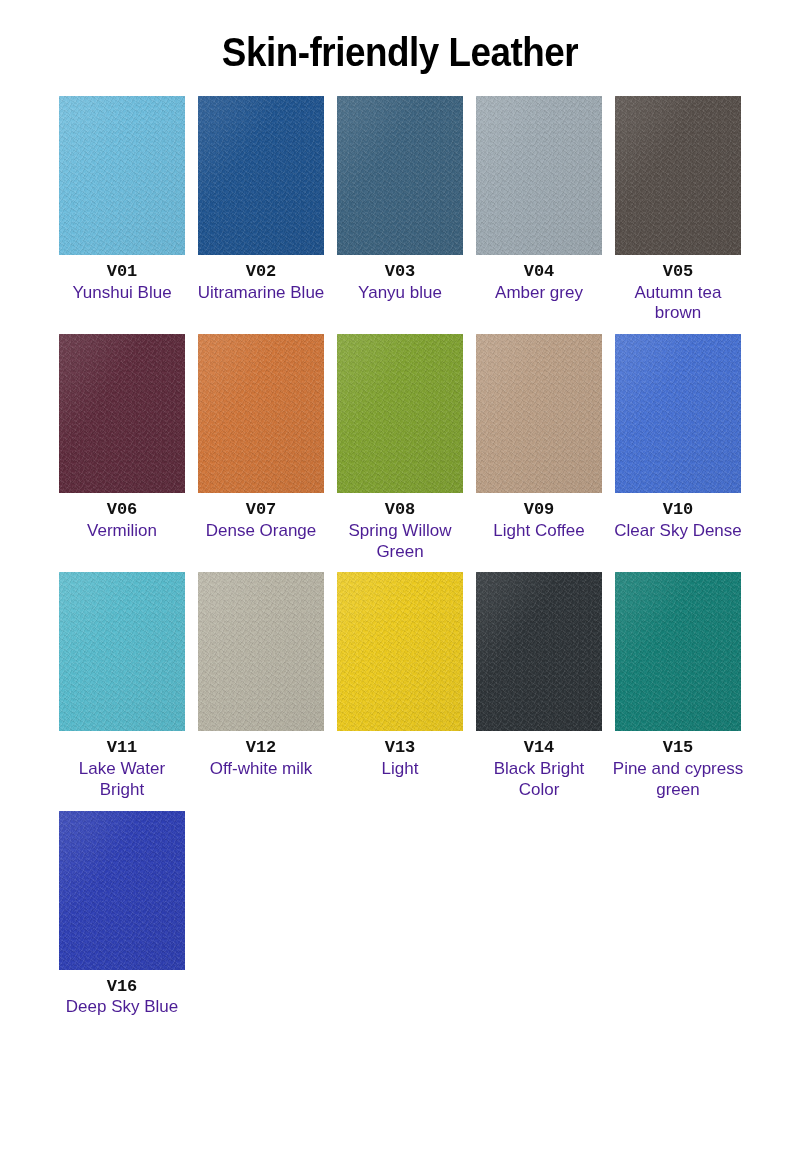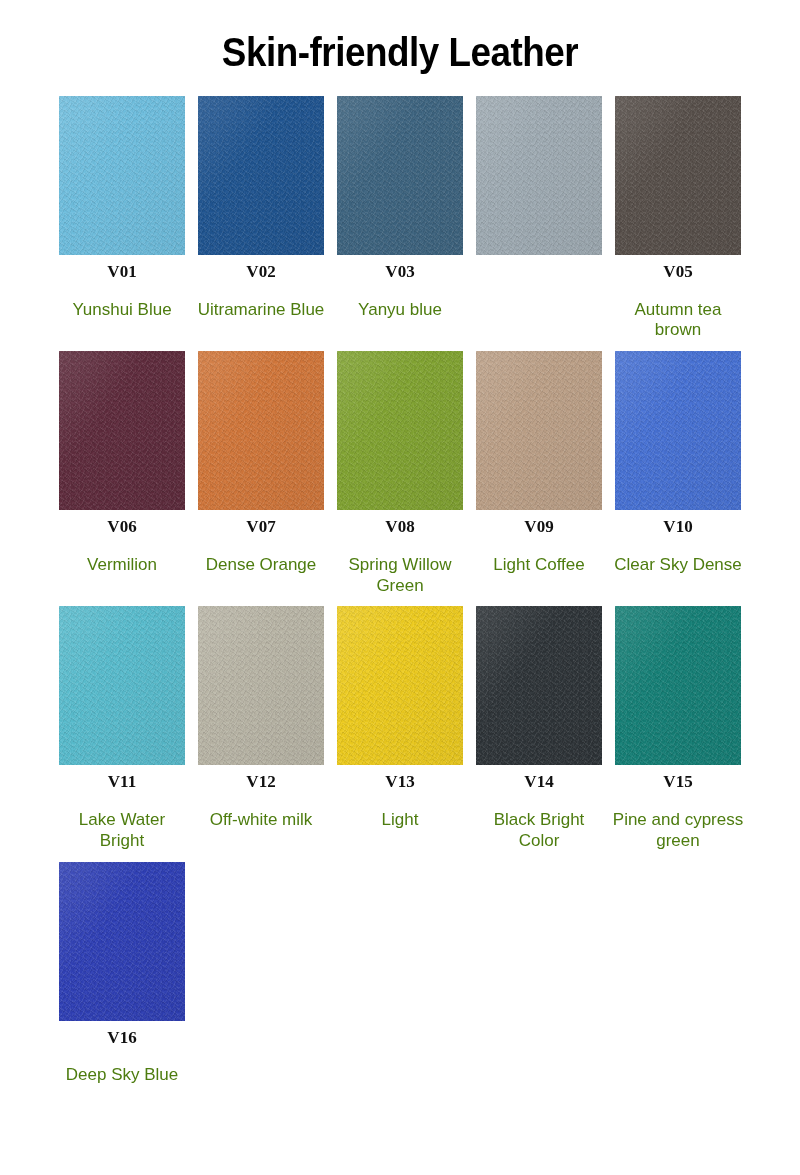--- a/index.html
+++ b/index.html
@@ -78,32 +78,31 @@
     pointer-events: none;
   }
   .swatch-caption {
     margin-top: 7px;
     text-align: center;
     line-height: 1.22;
     width: 132px;
   }
   .swatch-code {
     display: block;
-    font-family: Liberation Serif, serif;
+    font-family: Liberation Mono, monospace;
     font-size: 17px;
     font-weight: bold;
     color: #111111;
   }
   .swatch-name {
     display: block;
     font-family: "Liberation Sans", sans-serif;
     font-size: 17px;
     font-weight: normal;
-    color: #4d7c0f;
-    margin-top: 17px;
+    color: #4c1d95;
   }
 </style>
 </head>
 <body>
 
 <div class="page">
 
   <h1 class="page-title">Skin-friendly Leather</h1>
 
   <div class="swatch-grid">
@@ -124,20 +123,24 @@
       </div>
       <div class="swatch-cell">
         <div class="swatch-chip" style="background-color: rgb(61, 100, 128);"></div>
         <div class="swatch-caption">
           <span class="swatch-code">V03</span>
           <span class="swatch-name">Yanyu blue</span>
         </div>
       </div>
       <div class="swatch-cell">
         <div class="swatch-chip" style="background-color: rgb(159, 171, 179);"></div>
+        <div class="swatch-caption">
+          <span class="swatch-code">V04</span>
+          <span class="swatch-name">Amber grey</span>
+        </div>
       </div>
       <div class="swatch-cell">
         <div class="swatch-chip" style="background-color: rgb(87, 79, 74);"></div>
         <div class="swatch-caption">
           <span class="swatch-code">V05</span>
           <span class="swatch-name">Autumn tea brown</span>
         </div>
       </div>
       <div class="swatch-cell">
         <div class="swatch-chip" style="background-color: rgb(94, 43, 60);"></div>

